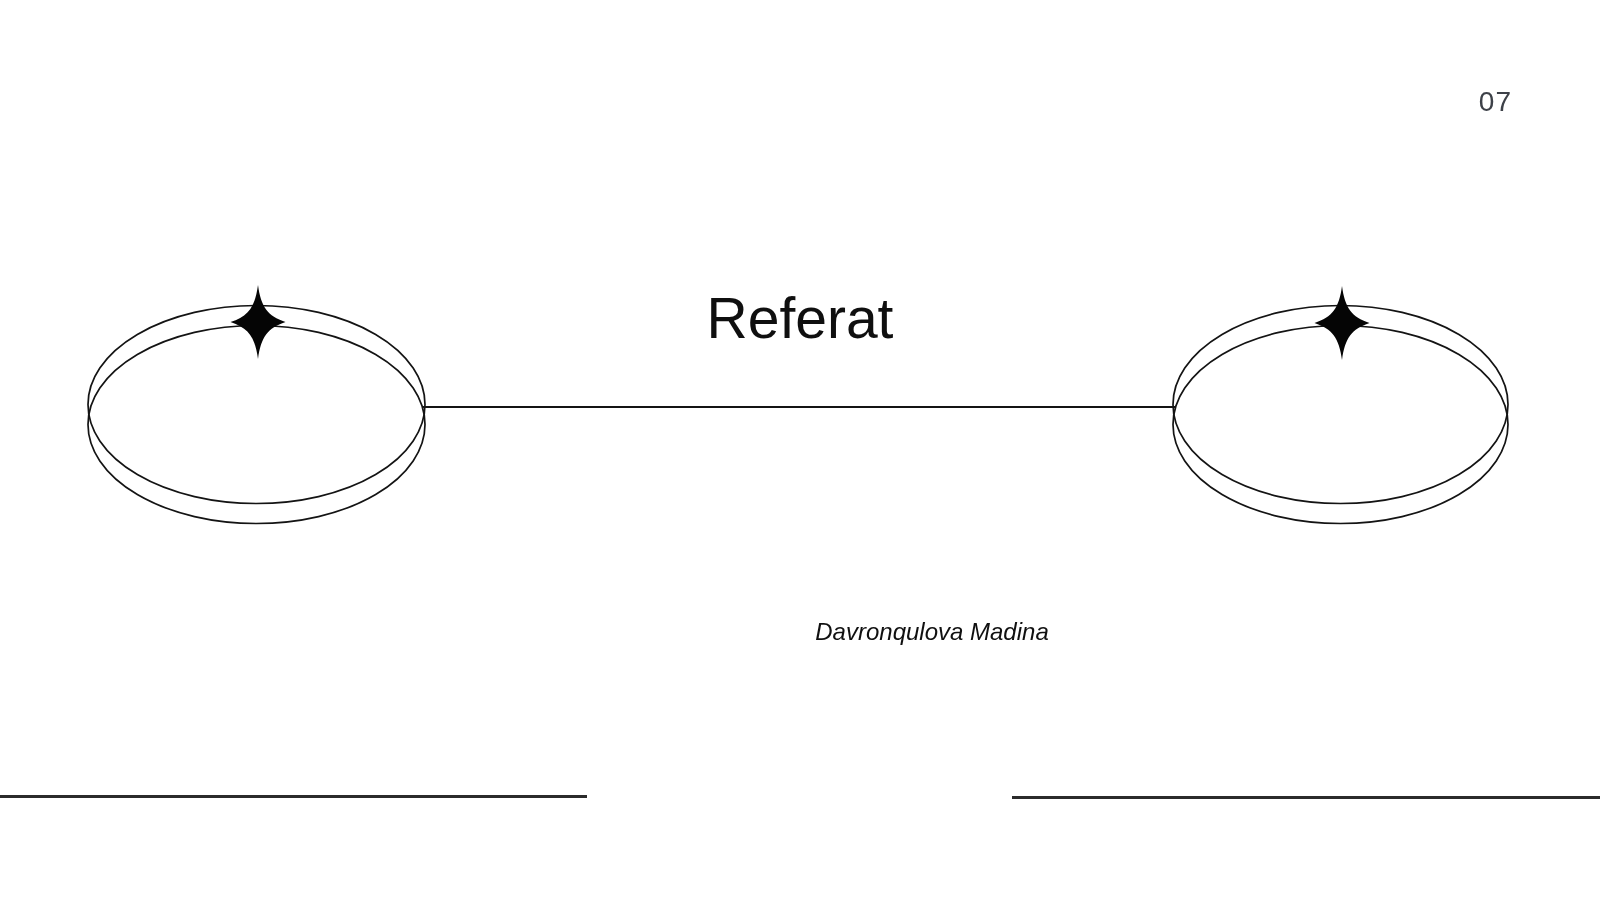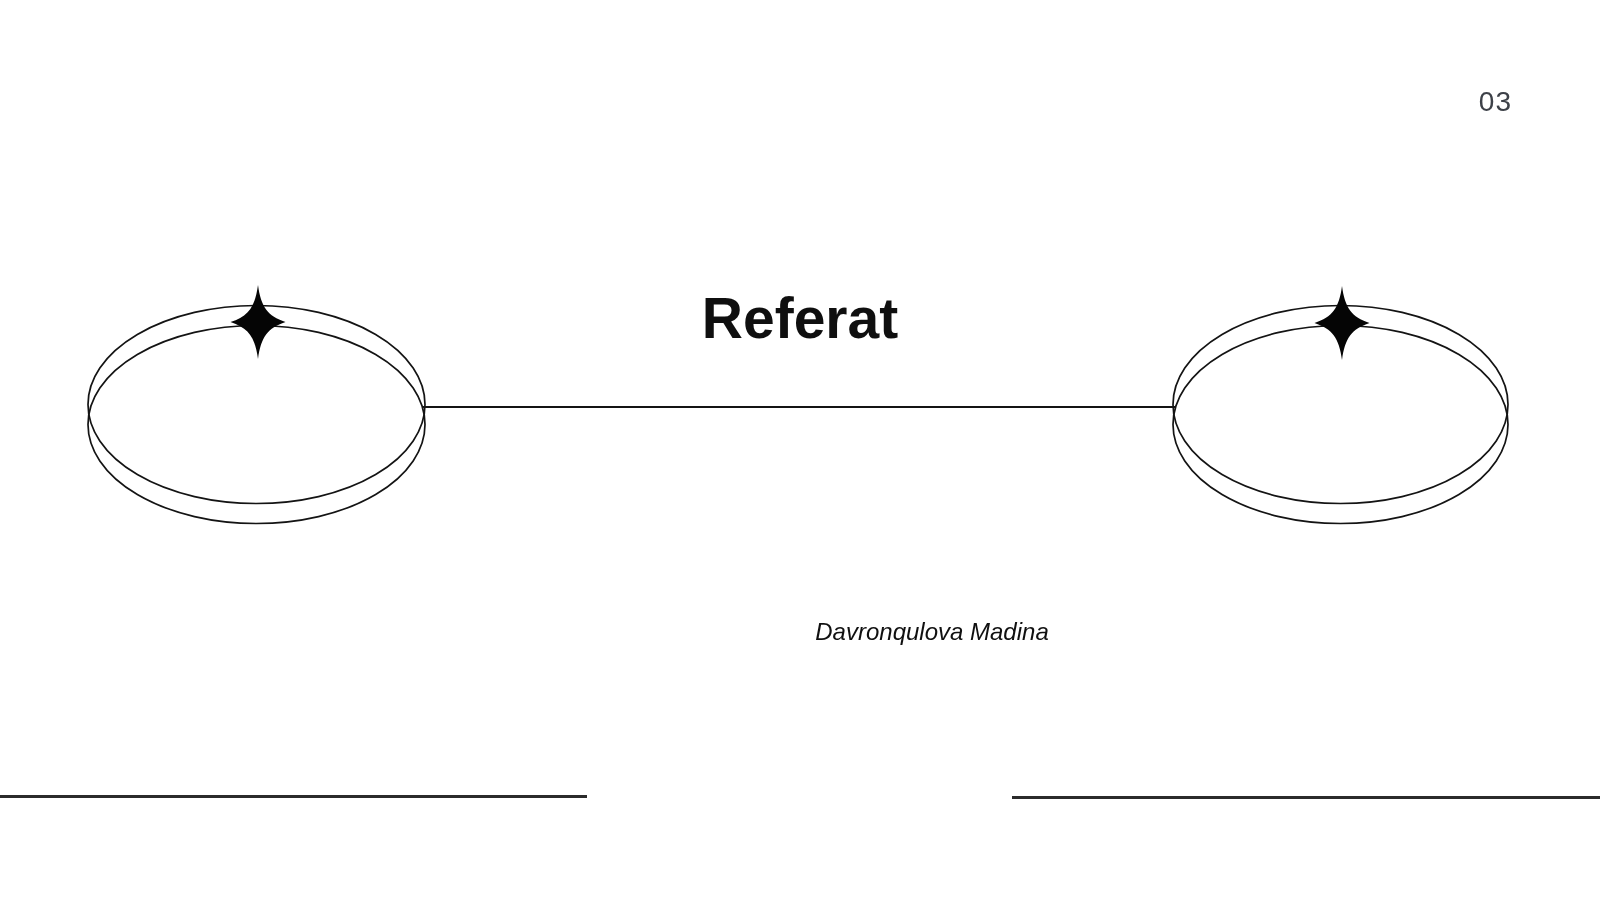--- a/index.html
+++ b/index.html
@@ -33,21 +33,21 @@
     letter-spacing: 1px;
     line-height: 1;
   }
   .slide-title {
     position: absolute;
     top: 290px;
     left: 0;
     width: 1600px;
     text-align: center;
     font-size: 57px;
-    font-weight: bold;
+    font-weight: normal;
     color: #0f0f0f;
     line-height: 1;
   }
   .slide-author {
     position: absolute;
     top: 620px;
     left: 932px;
     transform: translateX(-50%);
     font-size: 24px;
     font-style: italic;
@@ -97,21 +97,21 @@
              C -3,15 -9.5,6 -27.5,0
              C -9.5,-6 -3,-15 0,-37 Z"></path>
 
     <path fill="#050505" transform="translate(1342,323)" d="M 0,-37
              C 3,-15 9.5,-6 27.5,0
              C 9.5,6 3,15 0,37
              C -3,15 -9.5,6 -27.5,0
              C -9.5,-6 -3,-15 0,-37 Z"></path>
   </svg>
 
-  <div class="page-number">03</div>
+  <div class="page-number">07</div>
 
   <div class="slide-title">Referat</div>
 
   <div class="slide-author">Davronqulova Madina</div>
 
   <div class="footer-rule left"></div>
   <div class="footer-rule right"></div>
 
 </div>
 

